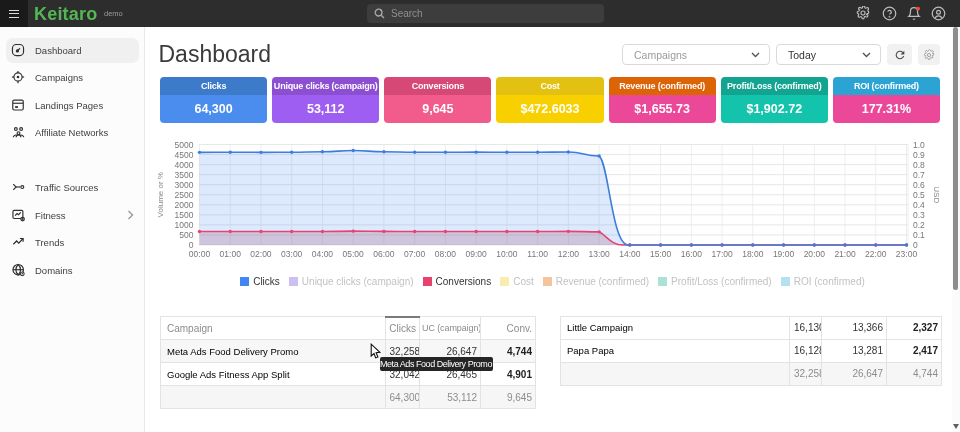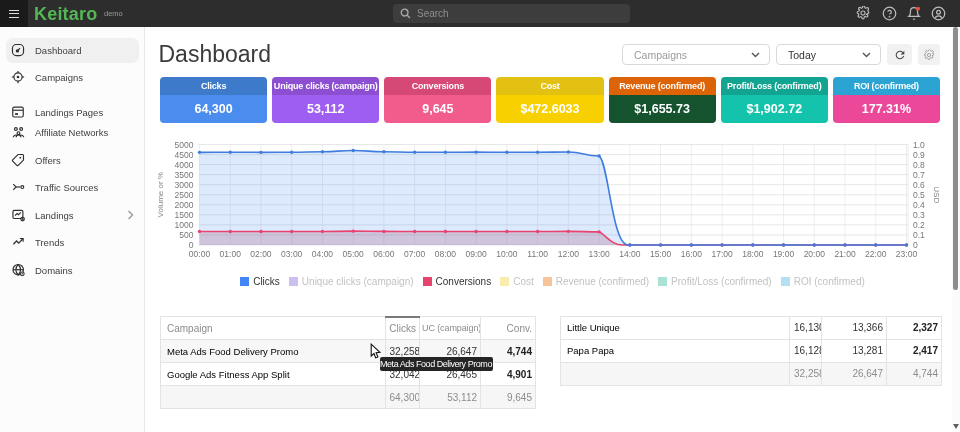--- a/index.html
+++ b/index.html
@@ -6,21 +6,21 @@
 html,body { width:960px; height:432px; overflow:hidden; background:#fff;
   font-family:"Liberation Sans", sans-serif; }
 #page { position:relative; width:960px; height:432px; }
 
 
 #topbar { position:absolute; left:0; top:0; width:960px; height:27px; background:#2d2d2d; }
 #burger { position:absolute; left:0; top:0; width:28px; height:27px; background:#1a1a1a; }
 #burger div { position:absolute; left:9px; width:10px; height:1.4px; background:#dcdcdc; }
 #logo { position:absolute; left:34px; top:4px; font-size:18px; font-weight:bold; color:#54b654; letter-spacing:0.2px; }
 #demo { position:absolute; left:104px; top:9px; font-size:7.5px; color:#9a9a9a; }
-#search { position:absolute; left:367px; top:4px; width:237px; height:19px; background:#3d3d3d; border-radius:4px;margin-left:26px; }
+#search { position:absolute; left:367px; top:4px; width:237px; height:19px; background:#3d3d3d; border-radius:4px; }
 #search svg { position:absolute; left:7px; top:4px; }
 #search span { position:absolute; left:24px; top:4px; font-size:10px; color:#8f8f8f; }
 .tb-ic { position:absolute; top:6px; }
 
 
 #sidebar { position:absolute; left:0; top:27px; width:145px; height:405px; background:#fcfcfc; border-right:1px solid #e8e8e8; }
 .sitem { position:absolute; left:0; width:145px; height:27px; }
 .sitem .ic { position:absolute; left:11px; top:6.5px; }
 .sitem .lb { position:absolute; left:35px; top:8.5px; font-size:9.5px; color:#404040; }
 #active-bg { position:absolute; left:6px; top:11px; width:133px; height:25px; background:#f0f0f0; border-radius:7px; }
@@ -138,62 +138,55 @@
       <svg class="ic" width="14" height="14" viewBox="0 0 24 24" fill="none" stroke="#2f2f2f" stroke-width="2">
           <circle cx="12" cy="12" r="7"></circle>
           <circle cx="12" cy="12" r="2.2" fill="#2f2f2f" stroke="none"></circle>
           <line x1="12" y1="1.5" x2="12" y2="5"></line>
           <line x1="12" y1="19" x2="12" y2="22.5"></line>
           <line x1="1.5" y1="12" x2="5" y2="12"></line>
           <line x1="19" y1="12" x2="22.5" y2="12"></line>
         </svg>
       <span class="lb">Campaigns</span>
     </div>
-    <div class="sitem" style="top:71px">
+    <div class="sitem" style="top:64px">
       <svg class="ic" width="14" height="14" viewBox="0 0 24 24" fill="none" stroke="#2f2f2f" stroke-width="2">
           <rect x="3" y="3.5" width="18" height="17" rx="2.5"></rect>
           <line x1="3.5" y1="9" x2="20.5" y2="9"></line>
           <line x1="7" y1="15.5" x2="12" y2="15.5" stroke-width="3"></line>
         </svg>
       <span class="lb">Landings Pages</span>
     </div>
     <div class="sitem" style="top:91.5px">
       <svg class="ic" width="15" height="14" viewBox="0 0 24 24" fill="none" stroke="#2f2f2f" stroke-width="2">
           <circle cx="7.5" cy="7" r="2.4"></circle>
           <circle cx="16.5" cy="7" r="2.4"></circle>
           <circle cx="12" cy="14" r="2.4"></circle>
           <path d="M3 21a4.5 4.5 0 0 1 6-3.5"></path>
           <path d="M21 21a4.5 4.5 0 0 0-6-3.5"></path>
           <path d="M8 21a4 4 0 0 1 8 0"></path>
         </svg>
       <span class="lb">Affiliate Networks</span>
     </div>
-    <div class="sitem" style="top:119px">
-      <svg class="ic" width="14" height="14" viewBox="0 0 24 24" fill="none" stroke="#2f2f2f" stroke-width="2">
-          <path d="M12.6 2.6h7.2a1.6 1.6 0 0 1 1.6 1.6v7.2a1.6 1.6 0 0 1-.47 1.13l-8.6 8.6a1.6 1.6 0 0 1-2.26 0l-7.2-7.2a1.6 1.6 0 0 1 0-2.26l8.6-8.6a1.6 1.6 0 0 1 1.13-.47z"></path>
-          <circle cx="16" cy="8" r="1.5" fill="#2f2f2f" stroke="none"></circle>
-        </svg>
-      <span class="lb">Offers</span>
-    </div>
     <div class="sitem" style="top:146.5px">
       <svg class="ic" width="15" height="14" viewBox="0 0 24 24" fill="none" stroke="#2f2f2f" stroke-width="2">
           <path d="M3 7l5 5-5 5"></path>
           <path d="M8 12h7"></path>
           <circle cx="18.5" cy="12" r="2.5"></circle>
         </svg>
       <span class="lb">Traffic Sources</span>
     </div>
     <div class="sitem" style="top:174px">
       <svg class="ic" width="15" height="14" viewBox="0 0 24 24" fill="none" stroke="#2f2f2f" stroke-width="2">
           <rect x="2.5" y="4" width="17" height="14" rx="2"></rect>
           <path d="M6 13l3.5-3.5 2.5 2 4-4"></path>
           <circle cx="19" cy="19" r="3" fill="#fcfcfc"></circle>
           <circle cx="19" cy="19" r="1.2" fill="#2f2f2f" stroke-width="1.5"></circle>
         </svg>
-      <span class="lb">Landings</span>
+      <span class="lb">Fitness</span>
       <svg class="chev" width="7" height="10" viewBox="0 0 7 10" fill="none" stroke="#9a9a9a" stroke-width="1.4">
           <path d="M1.5 1l4 4-4 4"></path>
         </svg>
     </div>
     <div class="sitem" style="top:229px">
       <svg class="ic" width="15" height="14" viewBox="0 0 24 24" fill="none" stroke="#2f2f2f" stroke-width="2">
           <circle cx="11.5" cy="11.5" r="9"></circle>
           <path d="M2.5 11.5h18"></path>
           <path d="M11.5 2.5c2.6 2.5 4 5.6 4 9s-1.4 6.5-4 9c-2.6-2.5-4-5.6-4-9s1.4-6.5 4-9z"></path>
           <circle cx="18.5" cy="18.5" r="3.2" fill="#fcfcfc" stroke-width="1.8"></circle>
@@ -247,21 +240,21 @@
     <div class="card">
         <div class="ch" style="background:#d64876">Conversions</div>
         <div class="cv" style="background:#f15c8c">9,645</div>
       </div>
     <div class="card">
         <div class="ch" style="background:#e3c113">Cost</div>
         <div class="cv" style="background:#f8d000">$472.6033</div>
       </div>
     <div class="card">
         <div class="ch" style="background:#dd6307">Revenue (confirmed)</div>
-        <div class="cv" style="background:#14532d">$1,655.73</div>
+        <div class="cv" style="background:#ec4899">$1,655.73</div>
       </div>
     <div class="card">
         <div class="ch" style="background:#12a490">Profit/Loss (confirmed)</div>
         <div class="cv" style="background:#14c3ab">$1,902.72</div>
       </div>
     <div class="card">
         <div class="ch" style="background:#2ba4d4">ROI (confirmed)</div>
         <div class="cv" style="background:#ec4899">177.31%</div>
       </div>
   </div>
@@ -473,21 +466,21 @@
 
   <table id="t2">
     <colgroup>
         <col style="width:229px">
         <col style="width:32px">
         <col style="width:65px">
         <col style="width:55px">
       </colgroup>
     <tbody>
     <tr>
-          <td>Little Unique</td>
+          <td>Little Campaign</td>
           <td class="num clip">16,130</td>
           <td class="num">13,366</td>
           <td class="num bold">2,327</td>
         </tr>
     <tr>
           <td>Papa Papa</td>
           <td class="num clip">16,128</td>
           <td class="num">13,281</td>
           <td class="num bold">2,417</td>
         </tr>

